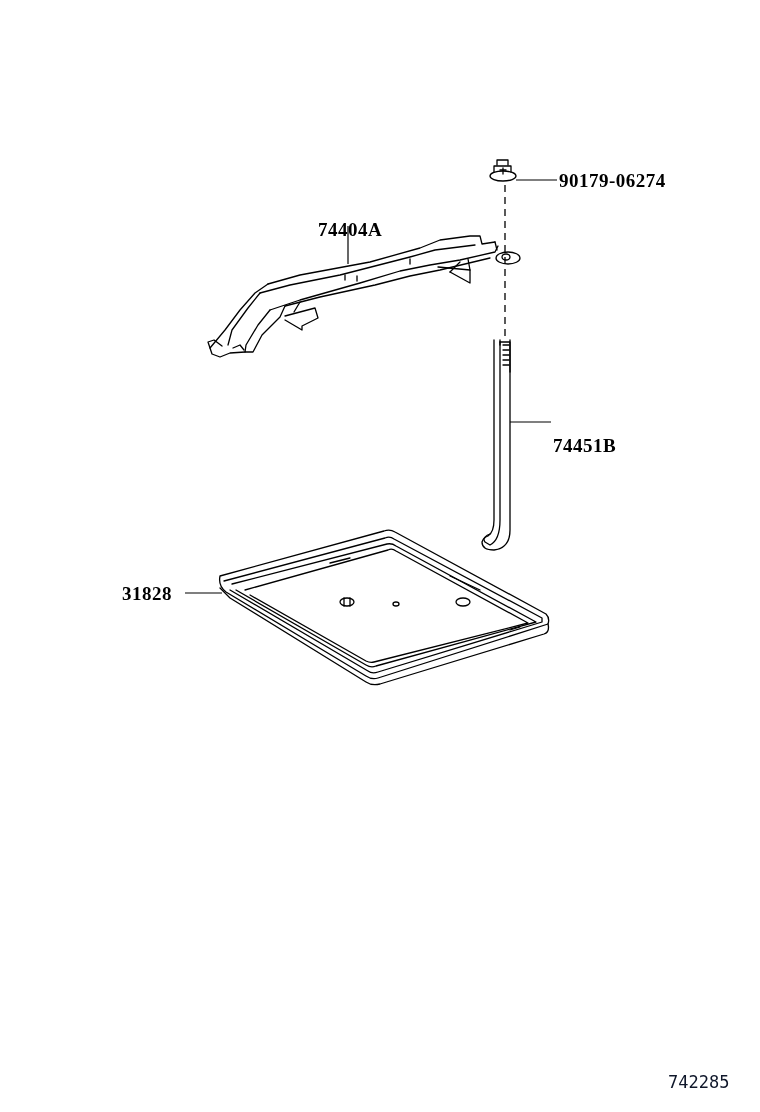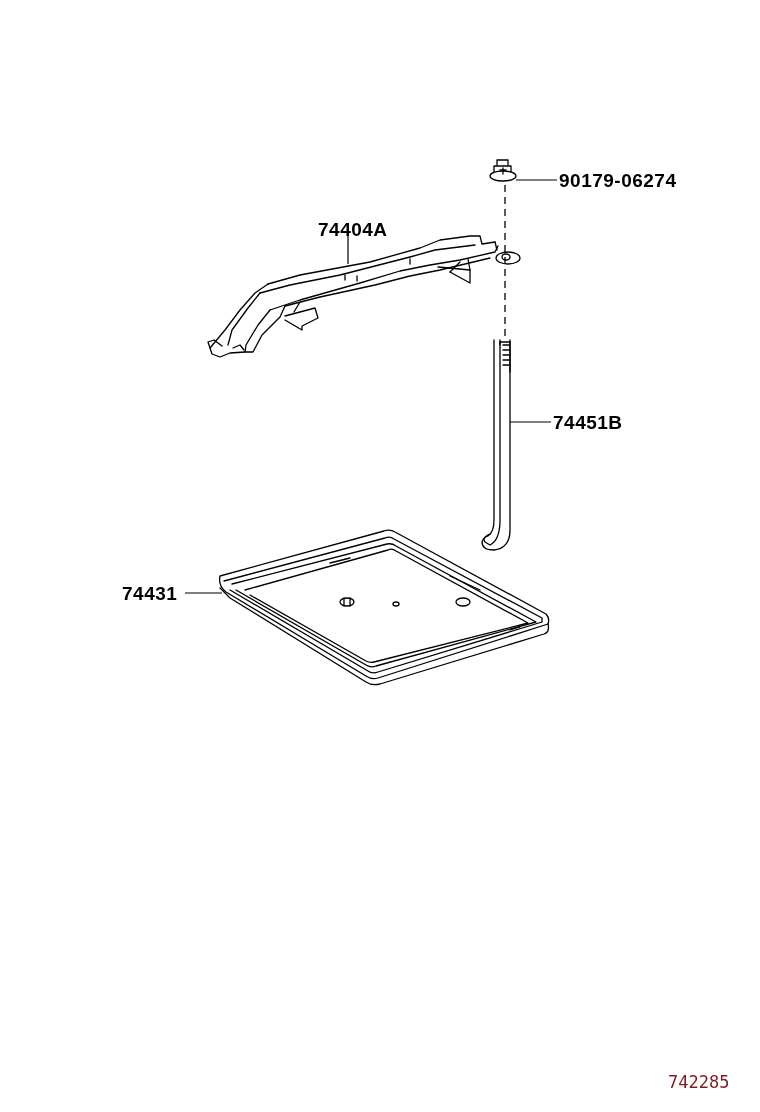--- a/index.html
+++ b/index.html
@@ -1,32 +1,32 @@
 <!DOCTYPE html>
 <html><head>
   <meta charset="utf-8">
   <style>
     html, body { margin: 0; padding: 0; background: #ffffff; }
     body { width: 760px; height: 1112px; position: relative; overflow: hidden; }
     #diagram { position: absolute; left: 0; top: 0; width: 760px; height: 1112px; }
     .part-label {
       position: absolute;
-      font-family: Liberation Sans, sans-serif;
+      font-family: Liberation Serif, serif;
       font-weight: bold;
       font-size: 19px;
       color: #000;
       line-height: 1;
       letter-spacing: 0.5px;
       white-space: nowrap;
     }
     .diagram-id {
       position: absolute;
       font-family: "DejaVu Sans Mono", "Liberation Mono", monospace;
       font-size: 17px;
-      color: #7f1d1d;
+      color: #0f172a;
       line-height: 1;
     }
     svg .ln { fill: none; stroke: #000; stroke-width: 1.3; stroke-linejoin: round; stroke-linecap: round; }
     svg .lead { fill: none; stroke: #000; stroke-width: 1.2; }
     svg .dash { fill: none; stroke: #000; stroke-width: 1.3; stroke-dasharray: 7 5; }
   </style>
 </head>
 <body>
 
 <div id="diagram">
@@ -92,16 +92,16 @@
       <ellipse class="ln" cx="347" cy="602" rx="7" ry="4"></ellipse>
       <path class="ln" d="M344 598 L344 606 M350 598 L350 606"></path>
       <ellipse class="ln" cx="396" cy="604" rx="3" ry="2"></ellipse>
       <ellipse class="ln" cx="463" cy="602" rx="7" ry="4"></ellipse>
     </g>
     <line class="lead" x1="185" y1="593" x2="222" y2="593"></line>
   </svg>
 
   <div class="part-label" style="left:559px; top:171px;">90179-06274</div>
   <div class="part-label" style="left:318px; top:220px;">74404A</div>
-  <div class="part-label" style="left:553px; top:413px;">74451B</div>
-  <div class="part-label" style="left:122px; top:584px;">74431</div>
+  <div class="part-label" style="left:553px; top:436px;">74451B</div>
+  <div class="part-label" style="left:122px; top:584px;">31828</div>
   <div class="diagram-id" style="left:668px; top:1074px;">742285</div>
 </div>
 
 </body></html>

